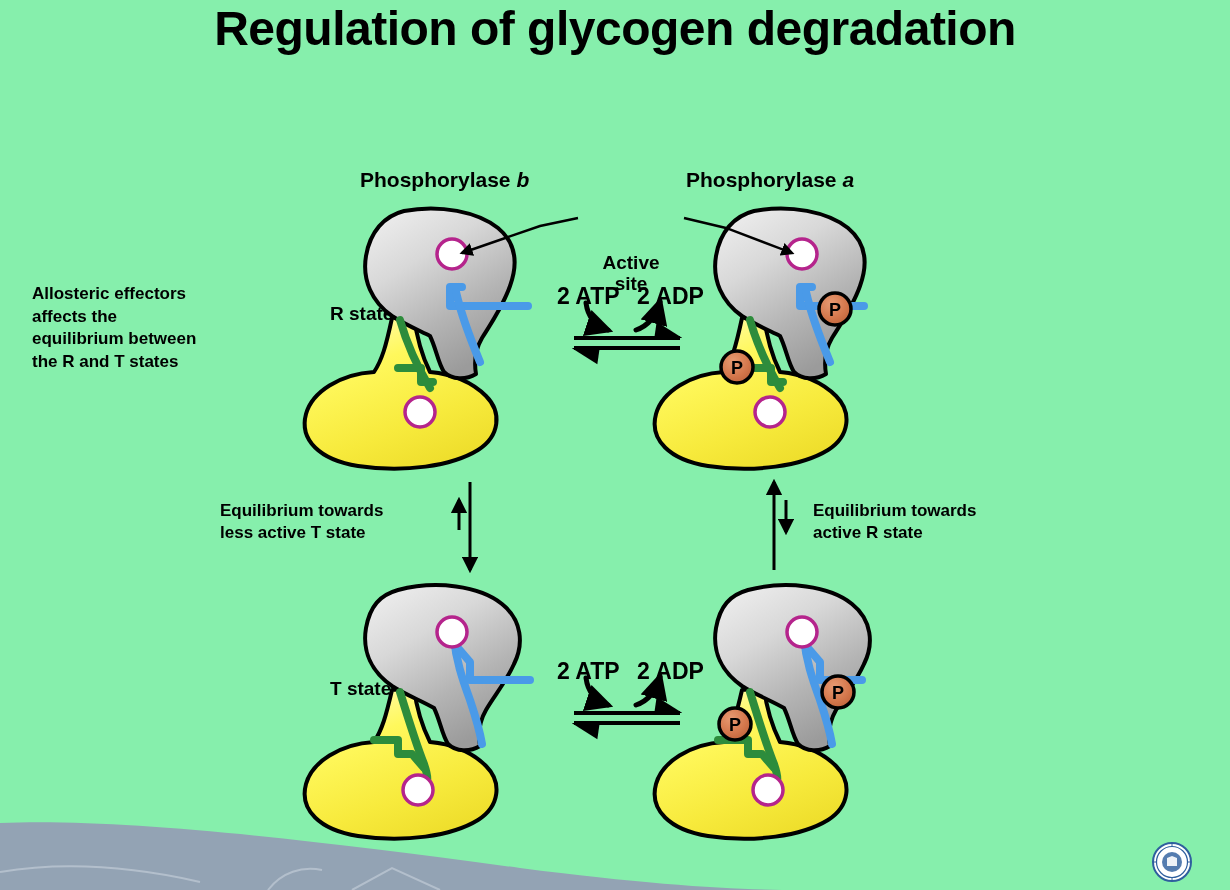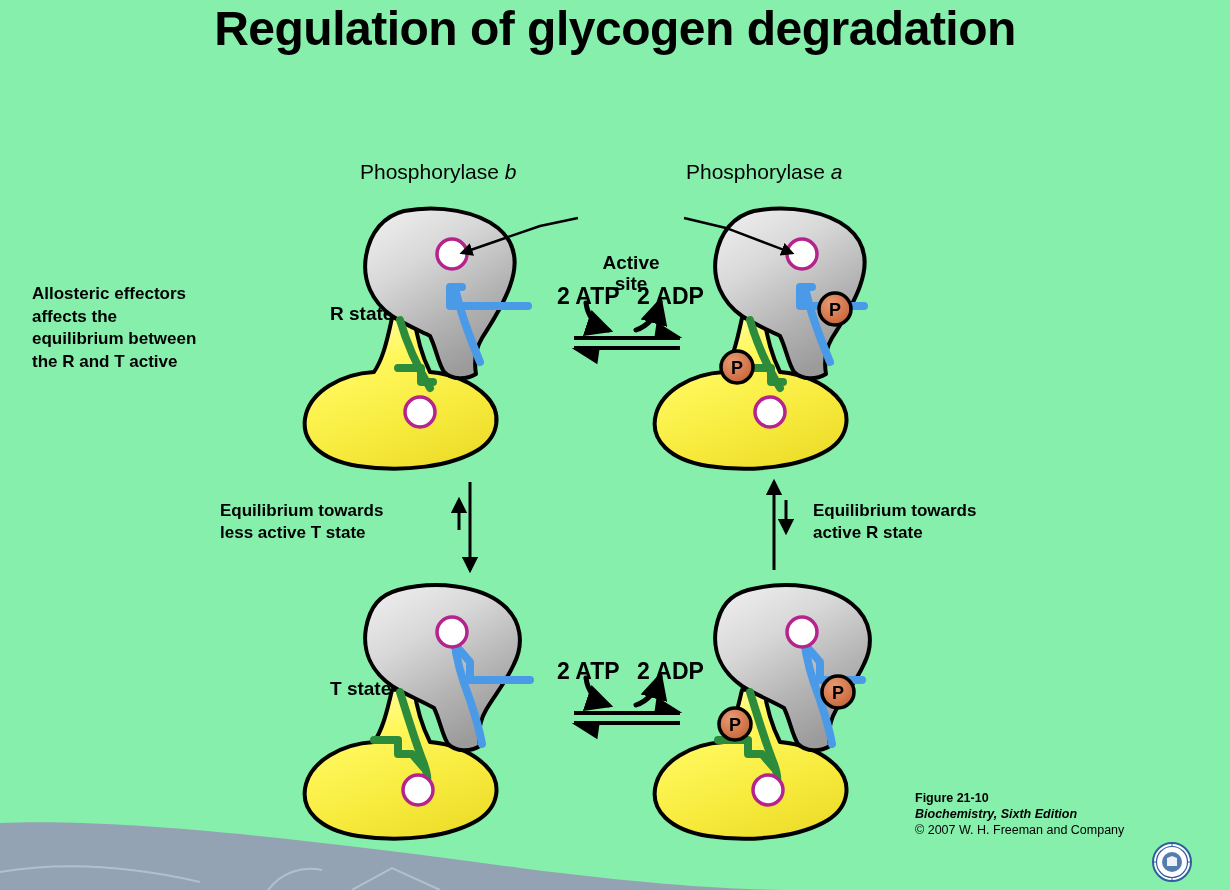--- a/index.html
+++ b/index.html
@@ -26,22 +26,23 @@
   .subtitle {
     position: absolute; left: 0; right: 0; top: 82px;
     text-align: center;
     font-size: 30px; font-weight: bold; font-style: italic;
     line-height: 1.05;
   }
 
   
   .colhead {
     position: absolute;
-    font-size: 21px; font-weight: normal;
+    font-size: 21px; font-weight: bold;
     white-space: nowrap;
+    margin-top: 8px;
   }
   .colhead .ital { font-style: italic; }
   #head-b { left: 360px; top: 160px; }
   #head-a { left: 686px; top: 160px; }
 
   
   .annot {
     position: absolute;
     font-size: 17px; font-weight: bold;
     line-height: 1.33;
@@ -113,43 +114,38 @@
 <div class="slide">
 
   <div class="title">Regulation of glycogen degradation</div>
 
   <div class="colhead" id="head-b"><span>Phosphorylase </span><span class="ital">b</span></div>
   <div class="colhead" id="head-a"><span>Phosphorylase </span><span class="ital">a</span></div>
 
   <div class="annot" id="annot-left">Allosteric effectors
 affects the
 equilibrium between
-the R and T active</div>
+the R and T states</div>
 
   <div id="active-site-label">Active
 site</div>
 
   <div class="statelabel" id="label-r">R state</div>
   <div class="statelabel" id="label-t">T state</div>
 
   <div class="nucleo" id="atp-top">2 ATP</div>
   <div class="nucleo" id="adp-top">2 ADP</div>
   <div class="nucleo" id="atp-bot">2 ATP</div>
   <div class="nucleo" id="adp-bot">2 ADP</div>
 
   <div class="eqtext" id="eq-left">Equilibrium towards
 less active T state</div>
   <div class="eqtext" id="eq-right">Equilibrium towards
 active R state</div>
 
-  <div id="credit">
-    <div class="c1">Figure 21-10</div>
-    <div class="c2">Biochemistry, Sixth Edition</div>
-    <div class="c3">© 2007 W. H. Freeman and Company</div>
-  </div>
 
   <svg class="layer" viewBox="0 0 1230 890" xmlns="http://www.w3.org/2000/svg">
     <defs>
       <linearGradient id="grayGrad" x1="0" y1="0" x2="0.55" y2="1">
         <stop offset="0%" stop-color="#f2f2f2"></stop>
         <stop offset="38%" stop-color="#d8d8d8"></stop>
         <stop offset="72%" stop-color="#b4b4b4"></stop>
         <stop offset="100%" stop-color="#9b9b9b"></stop>
       </linearGradient>
       <linearGradient id="yellowGrad" x1="0.1" y1="0" x2="0.6" y2="1">

